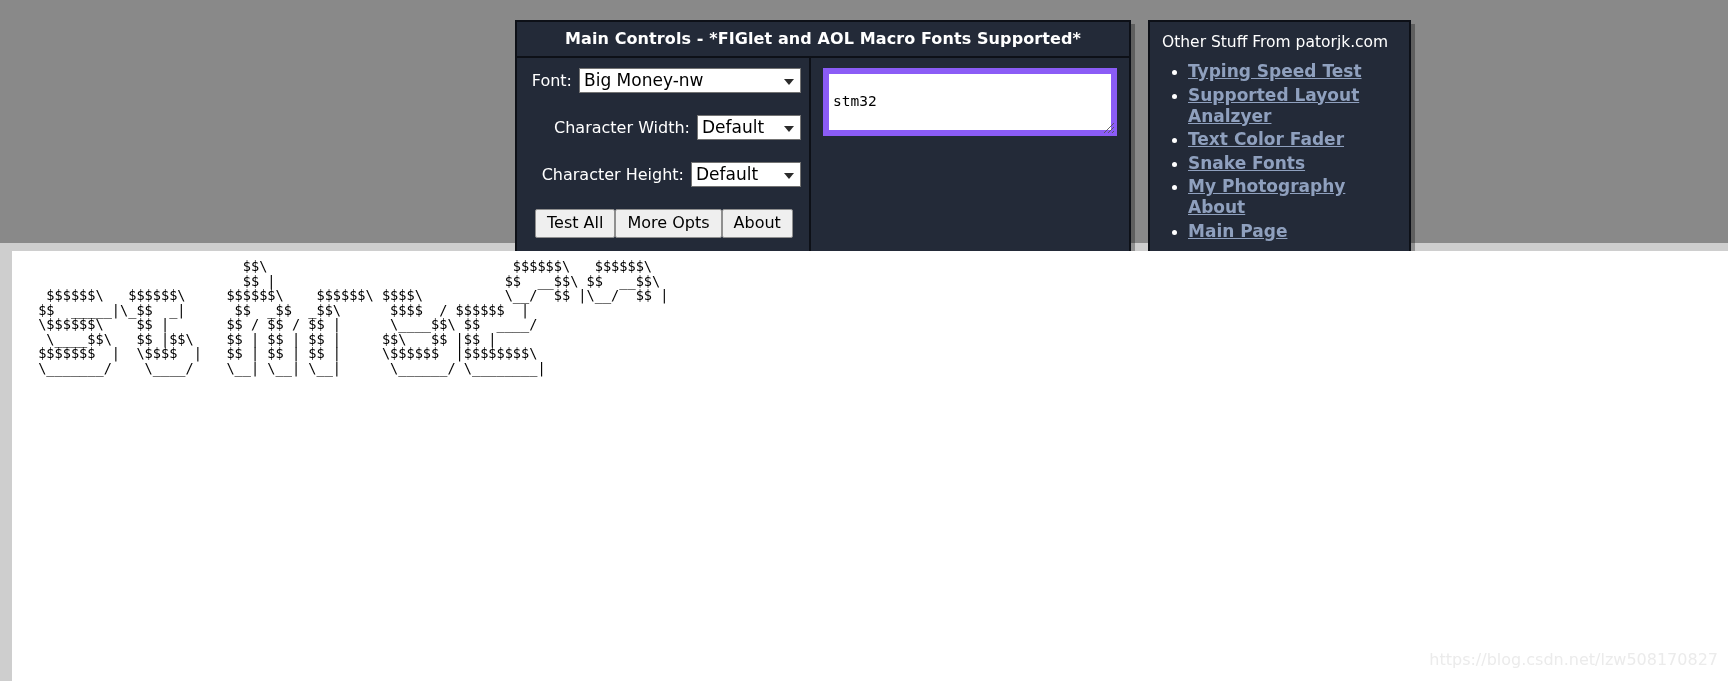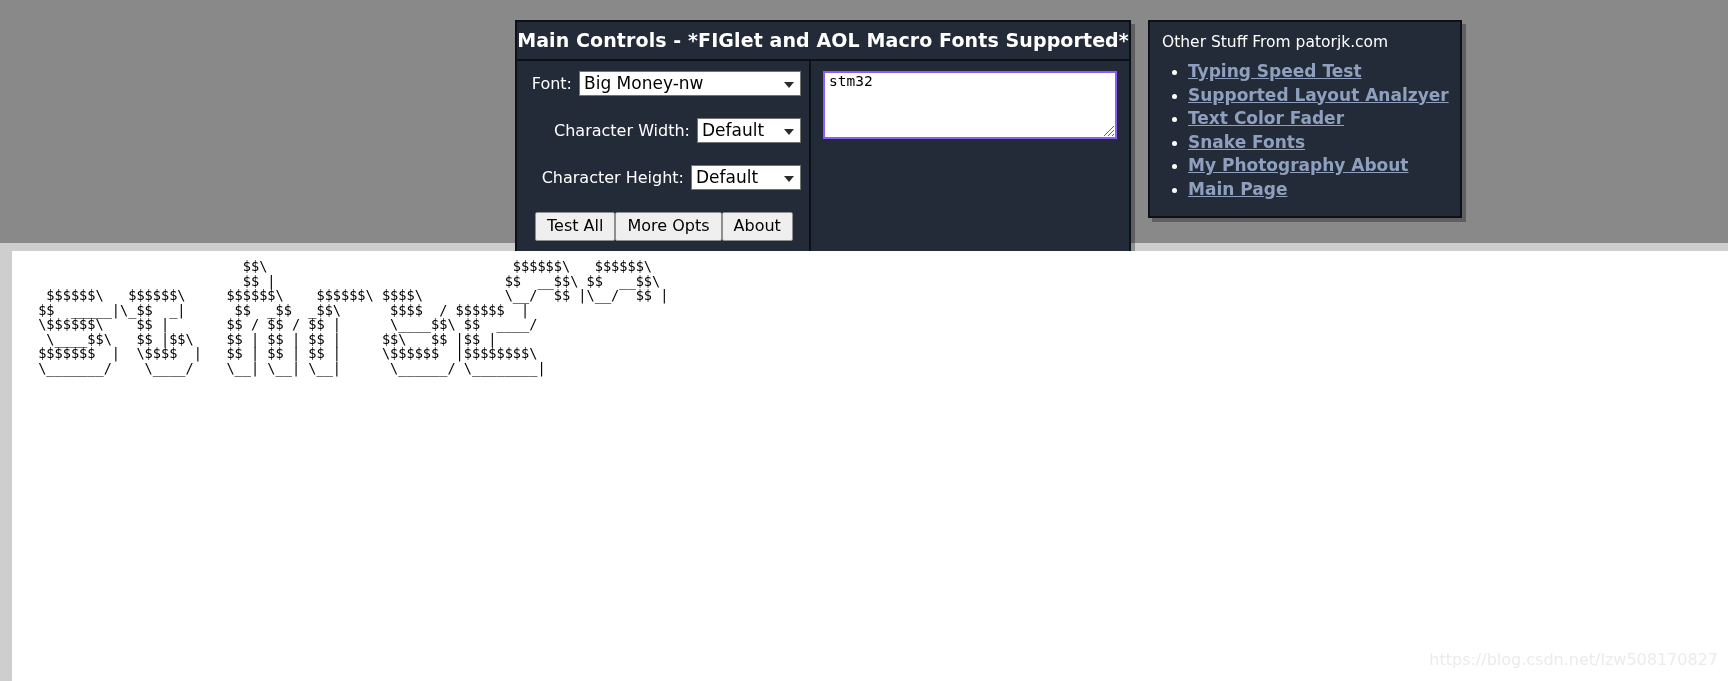--- a/index.html
+++ b/index.html
@@ -36,21 +36,21 @@
     left: 515px;
     top: 20px;
     width: 612px;
     background: #232a38;
     border: 2px solid #0d1017;
     box-shadow: 4px 4px 0 rgba(0,0,0,0.30);
   }
   #mc-title {
     color: #ffffff;
     font-weight: bold;
-    font-size: 19px;
+    font-size: 16px;
     text-align: center;
     padding: 7px 0 8px 0;
     letter-spacing: 0.1px;
     font-family: "DejaVu Sans", sans-serif;
     white-space: nowrap;
   }
   #mc-body {
     display: flex;
     align-items: flex-start;
     border-top: 2px solid #0d1017;
@@ -130,26 +130,26 @@
     font-family: "DejaVu Sans", sans-serif;
     padding: 3px 11px 4px 11px;
     cursor: pointer;
     line-height: 20px;
   }
 
   #input-textarea {
     width: 100%;
     height: 68px;
     background: #ffffff;
-    border: 2px solid #8b5cf6;
+    border: 6px solid #8b5cf6;
     box-sizing: border-box;
     resize: none;
     font-family: "DejaVu Sans Mono", monospace;
     font-size: 14.5px;
-    padding: 0 4px;
+    padding: 19px 4px;
     color: #000000;
     outline: none;
     display: block;
   }
   #ta-wrap {
     position: relative;
   }
   #resize-grip {
     position: absolute;
     right: 2px;
@@ -157,21 +157,21 @@
     width: 12px;
     height: 12px;
     pointer-events: none;
   }
 
   
   #other-stuff {
     position: absolute;
     left: 1148px;
     top: 20px;
-    width: 314px;
+    width: 263px;
     background: #232a38;
     border: 2px solid #0d1017;
     box-shadow: 4px 4px 0 rgba(0,0,0,0.30);
     padding: 10px 10px 14px 12px;
     box-sizing: border-box;
   }
   #os-head {
     color: #ffffff;
     font-size: 15.5px;
     line-height: 20px;

